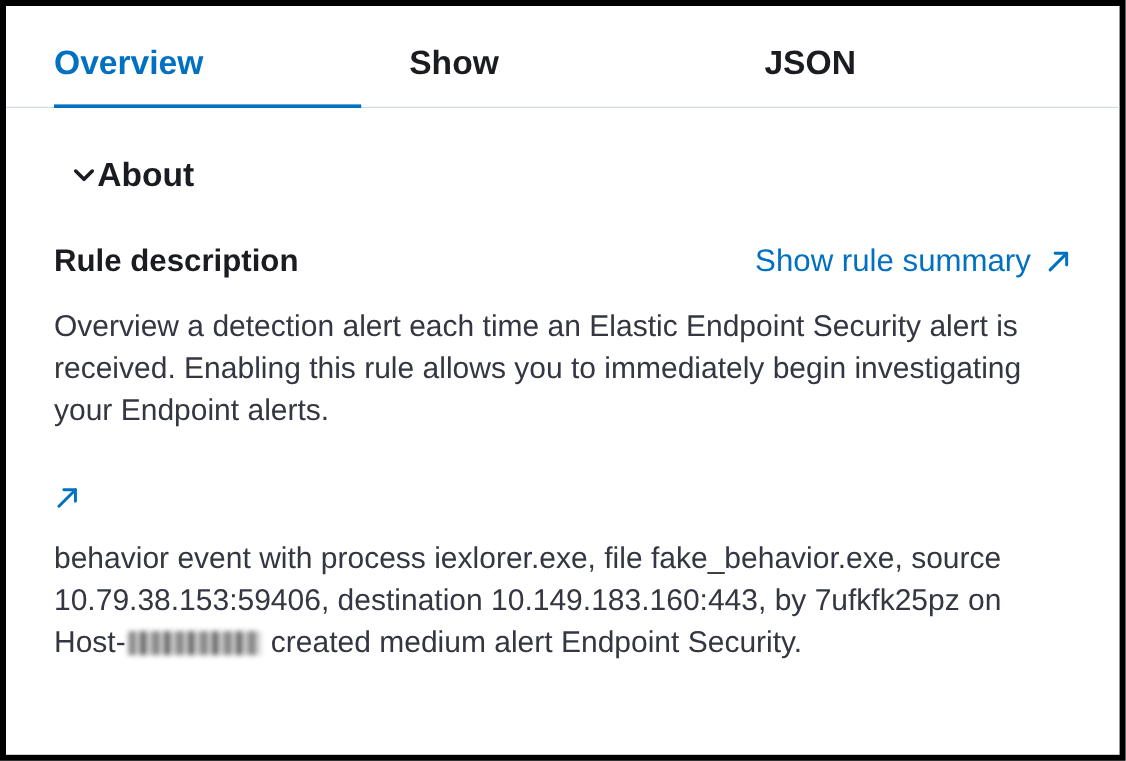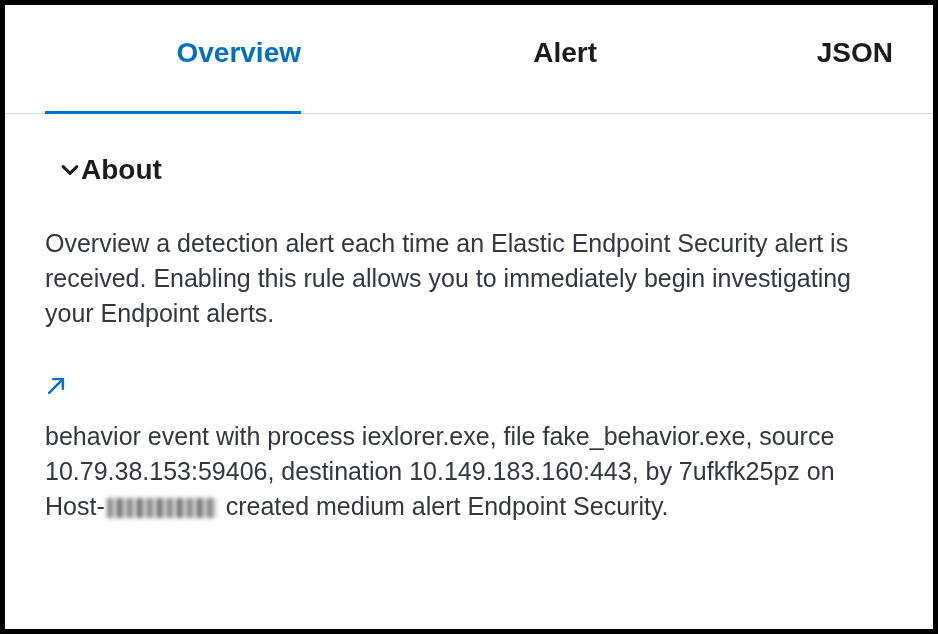--- a/index.html
+++ b/index.html
@@ -15,22 +15,22 @@
       border: 5px solid #000;
       overflow: hidden;
     }
     .tabs {
       display: flex;
       border-bottom: 1px solid #d3dae6;
       padding: 0 20px;
     }
     .tab {
       flex: 1;
-      text-align: right;
-      padding: 32px 20px 44px 20px;
+      text-align: left;
+      padding: 32px 20px 20px 20px;
       font-size: 28px;
       font-weight: 700;
       color: #1a1c21;
       cursor: pointer;
       position: relative;
     }
     .tab.active {
       color: #0071c2;
     }
     .tab.active::after {
@@ -111,35 +111,47 @@
       filter: blur(2px);
       vertical-align: middle;
       margin: 0 2px;
     }
   </style>
 </head>
 <body>
 
 <div class="tabs">
   <div class="tab active">Overview</div>
-  <div class="tab">Alert</div>
+  <div class="tab">Show</div>
   <div class="tab">JSON</div>
 </div>
 
 <div class="content">
 
   <div class="section-header">
     <span class="chevron">
       <svg viewBox="0 0 16 16" fill="none" stroke="#1a1c21" stroke-width="2.2" stroke-linecap="round" stroke-linejoin="round">
         <polyline points="3,5.5 8,10.5 13,5.5"></polyline>
       </svg>
     </span>
     <span class="section-title">About</span>
   </div>
 
+  <div class="row">
+    <span class="label">Rule description</span>
+    <span class="link">
+      <span>Show rule summary</span>
+      <span class="popout-icon">
+        <svg viewBox="0 0 16 16" fill="none" stroke="#0071c2" stroke-width="1.8" stroke-linecap="round" stroke-linejoin="round">
+          <line x1="3" y1="13" x2="13" y2="3"></line>
+          <polyline points="6,3 13,3 13,10"></polyline>
+        </svg>
+      </span>
+    </span>
+  </div>
 
   <div class="body-text">Overview a detection alert each time an Elastic Endpoint Security alert is received. Enabling this rule allows you to immediately begin investigating your Endpoint alerts.</div>
 
   <div class="row">
     <span class="link">
       <span class="popout-icon">
         <svg viewBox="0 0 16 16" fill="none" stroke="#0071c2" stroke-width="1.8" stroke-linecap="round" stroke-linejoin="round">
           <line x1="3" y1="13" x2="13" y2="3"></line>
           <polyline points="6,3 13,3 13,10"></polyline>
         </svg>

